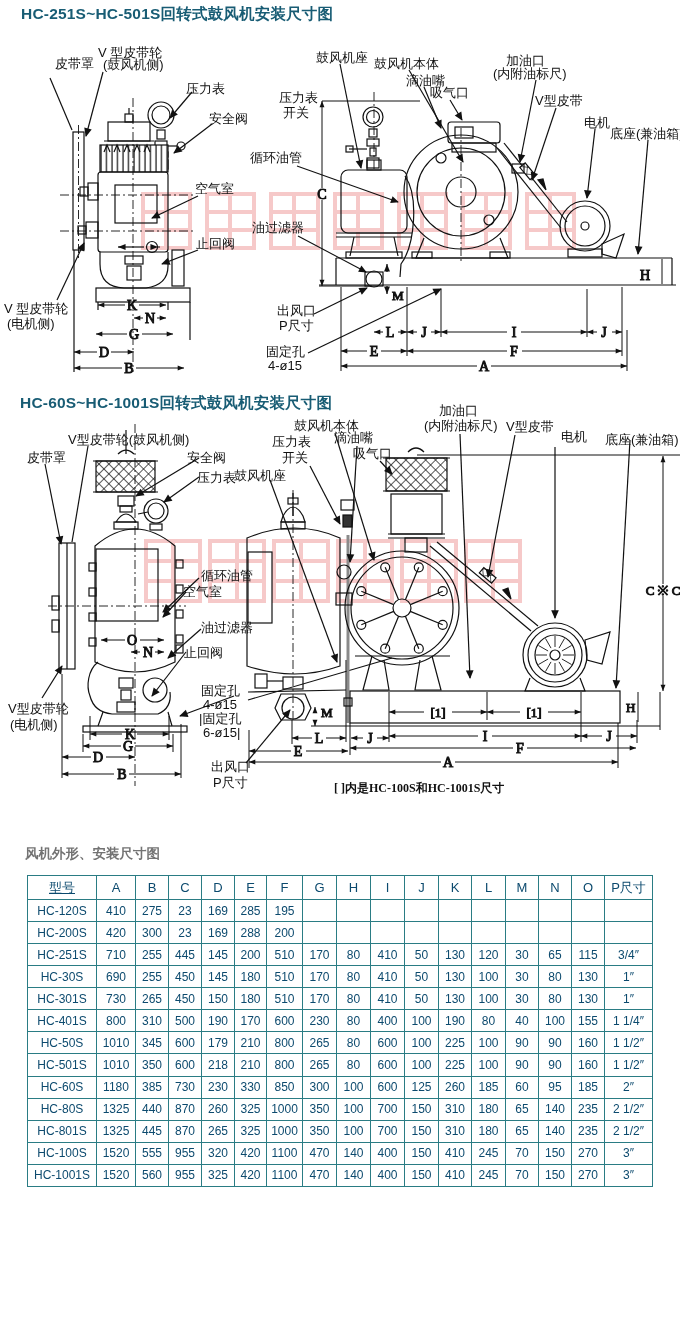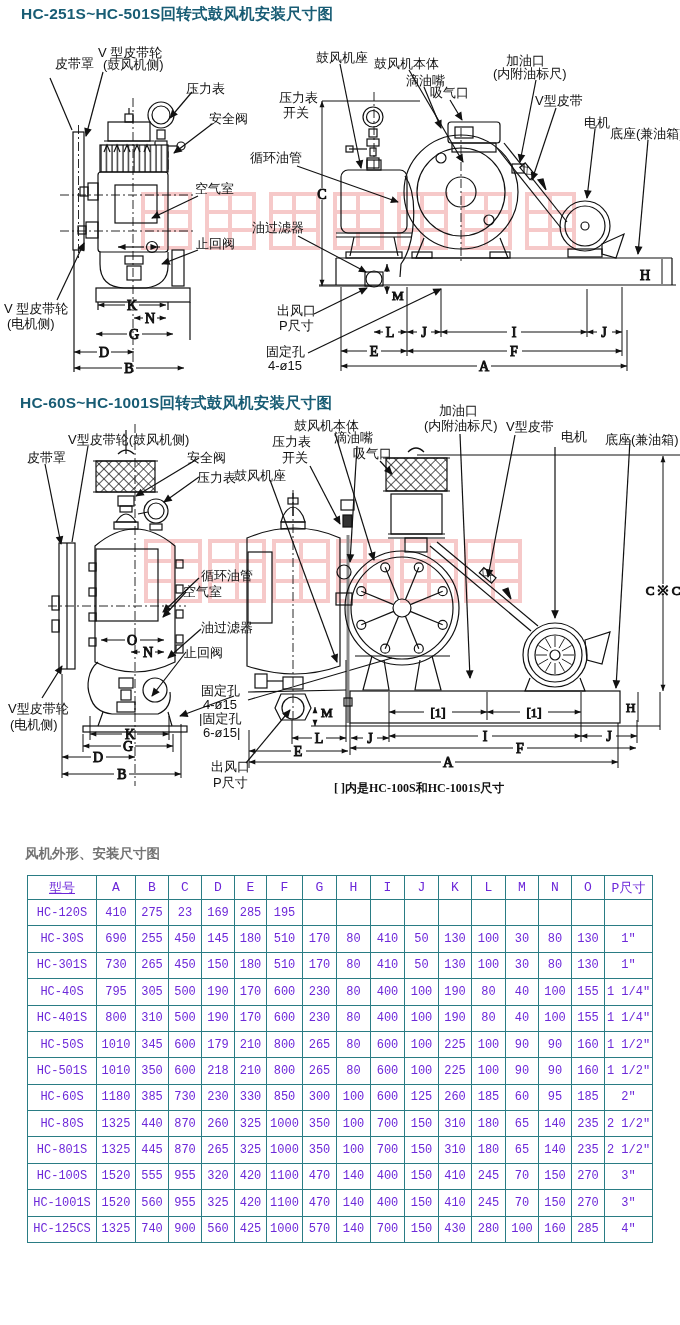--- a/index.html
+++ b/index.html
@@ -1,19 +1,19 @@
 <!DOCTYPE html>
 <html><head><meta charset="utf-8">
 <style>
 html,body{margin:0;padding:0;background:#fff;}
 body{width:680px;height:1325px;position:relative;font-family:"Liberation Sans",sans-serif;}
 .abs{position:absolute;}
 h1.tt{font-family:"Liberation Sans",sans-serif;font-size:15.5px;font-weight:bold;color:#185c74;margin:0;letter-spacing:0.2px;}
 svg{position:absolute;left:0;z-index:1;}
-.t{border-collapse:collapse;table-layout:fixed;font-family:Liberation Mono, monospace;color:#6d28d9;height:368px;}
+.t{border-collapse:collapse;table-layout:fixed;font-family:Liberation Sans, sans-serif;color:#0c4a6e;height:312px;}
 .t td{border:1px solid #2a7c84;text-align:center;font-size:12px;height:auto;padding:0;overflow:hidden;white-space:nowrap;}
 .t tr.hd td{height:23px;font-size:13px;}
 .hd2{font-family:"Liberation Sans",sans-serif;font-size:13.5px;font-weight:bold;color:#737373;}
 </style></head>
 <body>
 <svg class="abs" style="top:0;z-index:0" width="680" height="1325" viewBox="0 0 680 1325">
     <rect x="143" y="194" width="47" height="54" stroke="#f6c9c9" stroke-width="4" fill="none"></rect>
     <line x1="143" y1="212" x2="190" y2="212" stroke="#f6c9c9" stroke-width="4"></line>
     <line x1="143" y1="230" x2="190" y2="230" stroke="#f6c9c9" stroke-width="4"></line>
     <line x1="166" y1="194" x2="166" y2="248" stroke="#f6c9c9" stroke-width="4"></line>
@@ -596,20 +596,58 @@
           <td></td>
           <td></td>
           <td></td>
           <td></td>
           <td></td>
           <td></td>
           <td></td>
           <td></td>
         </tr>
 <tr>
+          <td>HC-200S</td>
+          <td>420</td>
+          <td>300</td>
+          <td>23</td>
+          <td>169</td>
+          <td>288</td>
+          <td>200</td>
+          <td></td>
+          <td></td>
+          <td></td>
+          <td></td>
+          <td></td>
+          <td></td>
+          <td></td>
+          <td></td>
+          <td></td>
+          <td></td>
+        </tr>
+<tr>
+          <td>HC-251S</td>
+          <td>710</td>
+          <td>255</td>
+          <td>445</td>
+          <td>145</td>
+          <td>200</td>
+          <td>510</td>
+          <td>170</td>
+          <td>80</td>
+          <td>410</td>
+          <td>50</td>
+          <td>130</td>
+          <td>120</td>
+          <td>30</td>
+          <td>65</td>
+          <td>115</td>
+          <td>3/4″</td>
+        </tr>
+<tr>
           <td>HC-30S</td>
           <td>690</td>
           <td>255</td>
           <td>450</td>
           <td>145</td>
           <td>180</td>
           <td>510</td>
           <td>170</td>
           <td>80</td>
           <td>410</td>
@@ -632,39 +670,20 @@
           <td>170</td>
           <td>80</td>
           <td>410</td>
           <td>50</td>
           <td>130</td>
           <td>100</td>
           <td>30</td>
           <td>80</td>
           <td>130</td>
           <td>1″</td>
-        </tr>
-<tr>
-          <td>HC-40S</td>
-          <td>795</td>
-          <td>305</td>
-          <td>500</td>
-          <td>190</td>
-          <td>170</td>
-          <td>600</td>
-          <td>230</td>
-          <td>80</td>
-          <td>400</td>
-          <td>100</td>
-          <td>190</td>
-          <td>80</td>
-          <td>40</td>
-          <td>100</td>
-          <td>155</td>
-          <td>1 1/4″</td>
         </tr>
 <tr>
           <td>HC-401S</td>
           <td>800</td>
           <td>310</td>
           <td>500</td>
           <td>190</td>
           <td>170</td>
           <td>600</td>
           <td>230</td>
@@ -804,33 +823,14 @@
           <td>140</td>
           <td>400</td>
           <td>150</td>
           <td>410</td>
           <td>245</td>
           <td>70</td>
           <td>150</td>
           <td>270</td>
           <td>3″</td>
         </tr>
-<tr>
-          <td>HC-125CS</td>
-          <td>1325</td>
-          <td>740</td>
-          <td>900</td>
-          <td>560</td>
-          <td>425</td>
-          <td>1000</td>
-          <td>570</td>
-          <td>140</td>
-          <td>700</td>
-          <td>150</td>
-          <td>430</td>
-          <td>280</td>
-          <td>100</td>
-          <td>160</td>
-          <td>285</td>
-          <td>4″</td>
-        </tr>
 </tbody>
     </table>
   </div>
 </body></html>

